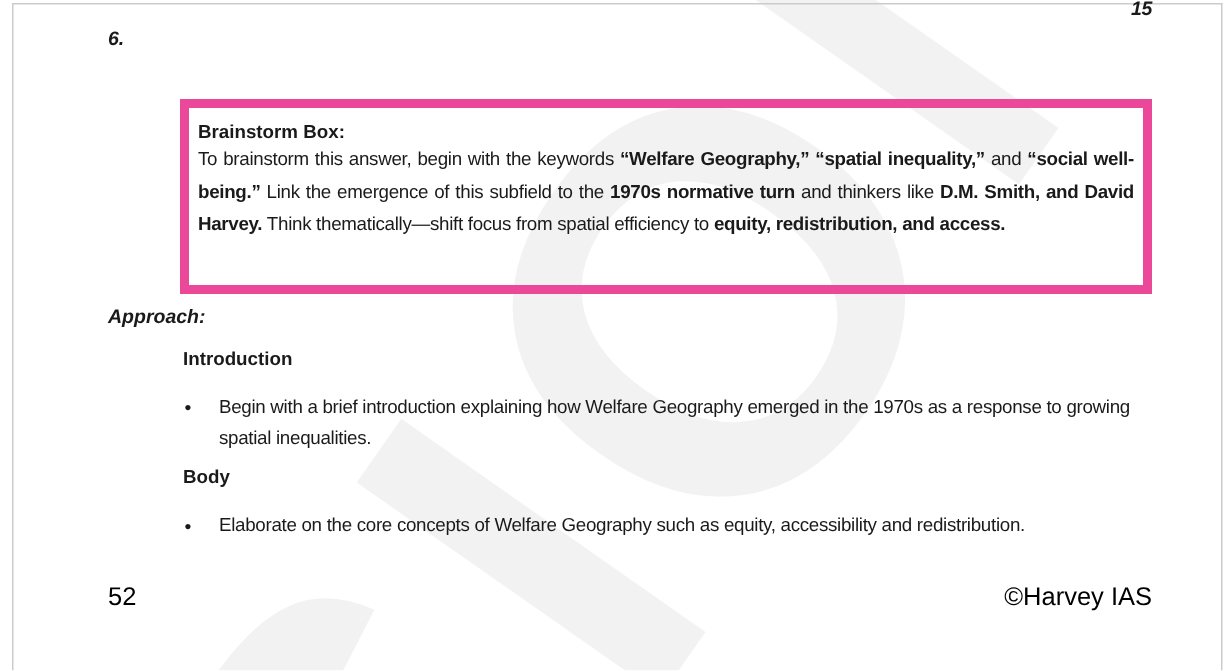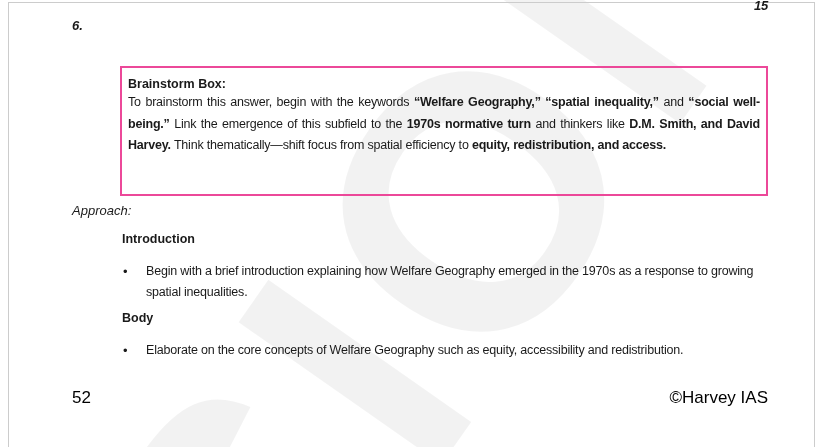--- a/index.html
+++ b/index.html
@@ -52,37 +52,37 @@
     font-size: 13px; line-height: 21.5px;
     letter-spacing: -0.2px;
     text-align: justify;
   }
   .q-marks { position: absolute; right: 0; bottom: 0; font-style: italic; }
 
   
   .bbox {
     top: 66px; left: 120px;
     width: 648px; height: 130px;
-    border: 2px solid #ec4899;
+    border: 6px solid #ec4899;
     background: transparent;
     padding: 8px 6px 6px 6px;
   }
   .bbox-title { font-weight: bold; font-size: 12.5px; line-height: 16px; }
   .bbox-para {
     margin-top: 0;
     font-size: 12.5px; line-height: 21.5px;
     letter-spacing: -0.2px;
     text-align: justify;
   }
   .b { font-weight: bold; }
 
   
   .approach {
     top: 203px; left: 72px;
-    font-weight: normal; font-style: italic; font-size: 13px;
+    font-weight: bold; font-style: italic; font-size: 13px;
   }
   .subhead { font-weight: bold; font-size: 12.5px; text-align: right; }
   .head-intro { top: 232px; left: 122px; }
   .head-body  { top: 311px; left: 122px; }
   ul.bullets { list-style: none; }
   .bullets-intro { top: 261px; left: 122px; width: 646px; }
   .bullets-body  { top: 340px; left: 122px; width: 660px; }
   ul.bullets li {
     position: relative;
     padding-left: 24px;

